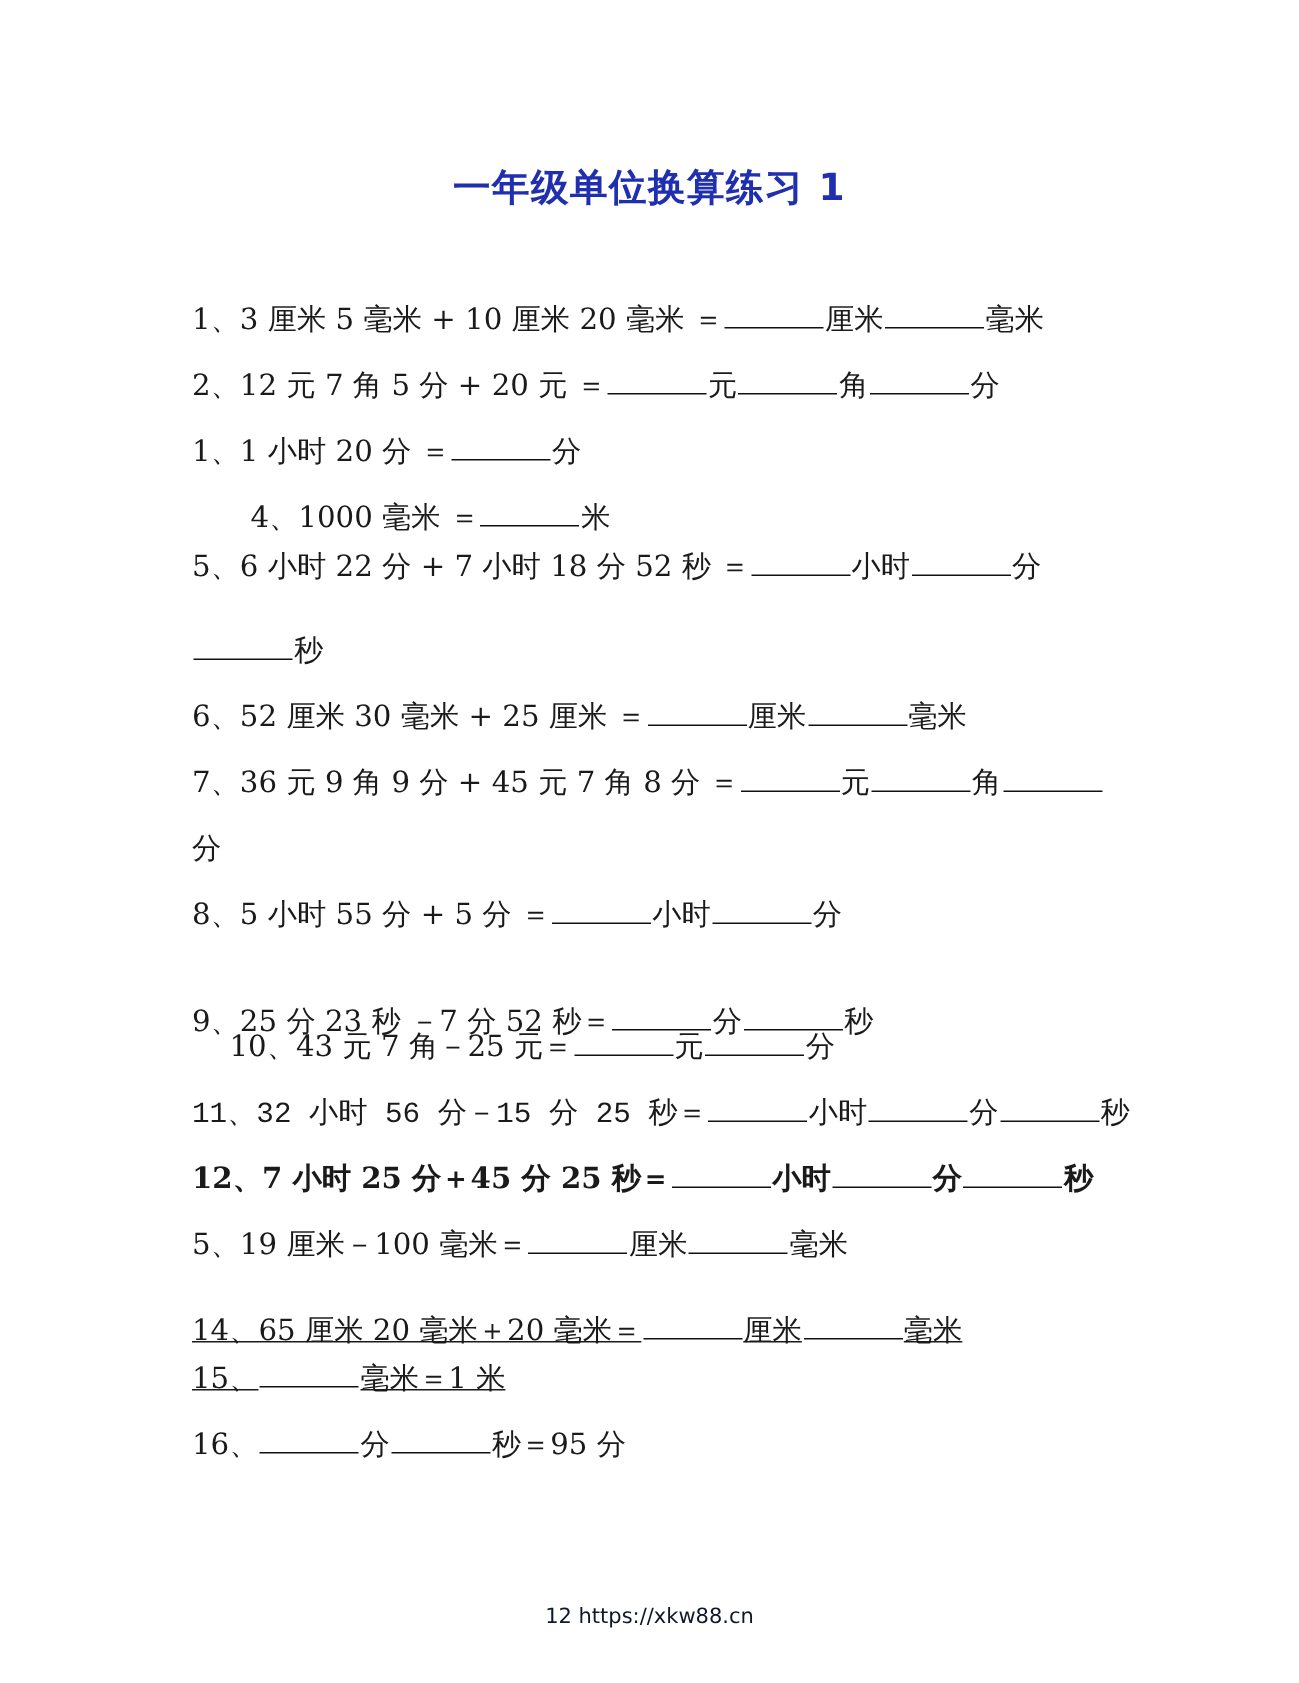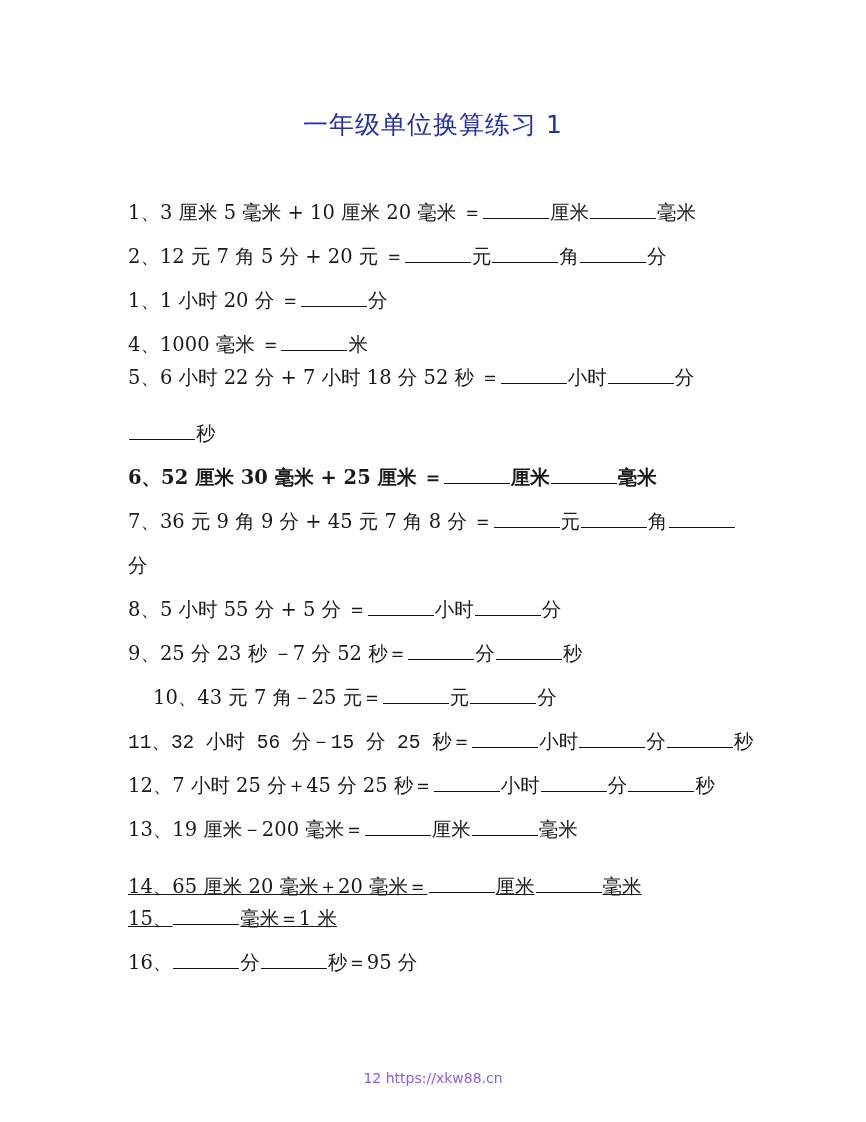--- a/index.html
+++ b/index.html
@@ -1,42 +1,42 @@
 <!DOCTYPE html>
 <html><head>
   <meta charset="utf-8">
   <style>
     html, body { margin: 0; padding: 0; background: #ffffff; }
     body { width: 866px; height: 1122px; position: relative; overflow: hidden;
       font-family: "DejaVu Serif", "Liberation Serif", serif; color: #1a1a1a; }
     .title { position: absolute; top: 108px; left: 0; width: 866px; text-align: center;
-      font-family: "DejaVu Sans", "Liberation Sans", sans-serif; font-weight: normal;
+      font-family: "DejaVu Sans", "Liberation Sans", sans-serif; font-weight: bold;
       font-size: 25px; color: #1f2fb0; letter-spacing: 1px; }
     .line { position: absolute; left: 128px; font-size: 19.5px; white-space: nowrap; line-height: 26px; }
     .blank { display: inline-block; width: 66px; border-bottom: 1.6px solid #111; height: 18px; vertical-align: baseline; margin: 0 1px; }
     .footer { position: absolute; top: 1070px; left: 0; width: 866px; text-align: center;
-      font-family: "DejaVu Sans", "Liberation Sans", sans-serif; font-size: 14px; color: #8b5cf6; }
+      font-family: "DejaVu Sans", "Liberation Sans", sans-serif; font-size: 14px; color: #0f172a; }
   </style>
 </head>
 <body>
 
 <div class="title">一年级单位换算练习 1</div>
 <div id="questions">
     <div class="line" style="top: 200px;"><span>1、3 厘米 5 毫米 + 10 厘米 20 毫米 ＝</span><span class="blank"></span><span>厘米</span><span class="blank"></span><span>毫米</span></div>
     <div class="line" style="top: 244px;"><span>2、12 元 7 角 5 分 + 20 元 ＝</span><span class="blank"></span><span>元</span><span class="blank"></span><span>角</span><span class="blank"></span><span>分</span></div>
     <div class="line" style="top: 288px;"><span>1、1 小时 20 分 ＝</span><span class="blank"></span><span>分</span></div>
-    <div class="line" style="top: 332px;"><span>4、1000 毫米 ＝</span><span class="blank"></span><span>米</span></div>
+    <div class="line" style="top: 332px; margin-left: 39px;"><span>4、1000 毫米 ＝</span><span class="blank"></span><span>米</span></div>
     <div class="line" style="top: 365px;"><span>5、6 小时 22 分 + 7 小时 18 分 52 秒 ＝</span><span class="blank"></span><span>小时</span><span class="blank"></span><span>分</span></div>
     <div class="line" style="top: 421px;"><span class="blank"></span><span>秒</span></div>
-    <div class="line" style="top: 465px; font-weight: bold;"><span>6、52 厘米 30 毫米 + 25 厘米 ＝</span><span class="blank"></span><span>厘米</span><span class="blank"></span><span>毫米</span></div>
+    <div class="line" style="top: 465px;"><span>6、52 厘米 30 毫米 + 25 厘米 ＝</span><span class="blank"></span><span>厘米</span><span class="blank"></span><span>毫米</span></div>
     <div class="line" style="top: 509px;"><span>7、36 元 9 角 9 分 + 45 元 7 角 8 分 ＝</span><span class="blank"></span><span>元</span><span class="blank"></span><span>角</span><span class="blank"></span></div>
     <div class="line" style="top: 553px;"><span>分</span></div>
     <div class="line" style="top: 597px;"><span>8、5 小时 55 分 + 5 分 ＝</span><span class="blank"></span><span>小时</span><span class="blank"></span><span>分</span></div>
-    <div class="line" style="top: 641px;"><span>9、25 分 23 秒 －7 分 52 秒＝</span><span class="blank"></span><span>分</span><span class="blank"></span><span>秒</span></div>
+    <div class="line" style="top: 668px;"><span>9、25 分 23 秒 －7 分 52 秒＝</span><span class="blank"></span><span>分</span><span class="blank"></span><span>秒</span></div>
     <div class="line" style="top: 685px; margin-left: 25px;"><span>10、43 元 7 角－25 元＝</span><span class="blank"></span><span>元</span><span class="blank"></span><span>分</span></div>
     <div class="line" style="top: 729px; font-family: Liberation Mono, monospace;"><span>11、32 小时 56 分－15 分 25 秒＝</span><span class="blank"></span><span>小时</span><span class="blank"></span><span>分</span><span class="blank"></span><span>秒</span></div>
-    <div class="line" style="top: 773px;"><span>12、7 小时 25 分＋45 分 25 秒＝</span><span class="blank"></span><span>小时</span><span class="blank"></span><span>分</span><span class="blank"></span><span>秒</span></div>
-    <div class="line" style="top: 817px;"><span>13、19 厘米－200 毫米＝</span><span class="blank"></span><span>厘米</span><span class="blank"></span><span>毫米</span></div>
+    <div class="line" style="top: 773px; font-weight: bold;"><span>12、7 小时 25 分＋45 分 25 秒＝</span><span class="blank"></span><span>小时</span><span class="blank"></span><span>分</span><span class="blank"></span><span>秒</span></div>
+    <div class="line" style="top: 817px;"><span>5、19 厘米－100 毫米＝</span><span class="blank"></span><span>厘米</span><span class="blank"></span><span>毫米</span></div>
     <div class="line" style="top: 874px; text-decoration: underline;"><span>14、65 厘米 20 毫米＋20 毫米＝</span><span class="blank"></span><span>厘米</span><span class="blank"></span><span>毫米</span></div>
     <div class="line" style="top: 906px; text-decoration: underline;"><span>15、</span><span class="blank"></span><span>毫米＝1 米</span></div>
     <div class="line" style="top: 950px;"><span>16、</span><span class="blank"></span><span>分</span><span class="blank"></span><span>秒＝95 分</span></div>
   </div>
 <div class="footer">12 https://xkw88.cn</div>
 
 </body></html>

